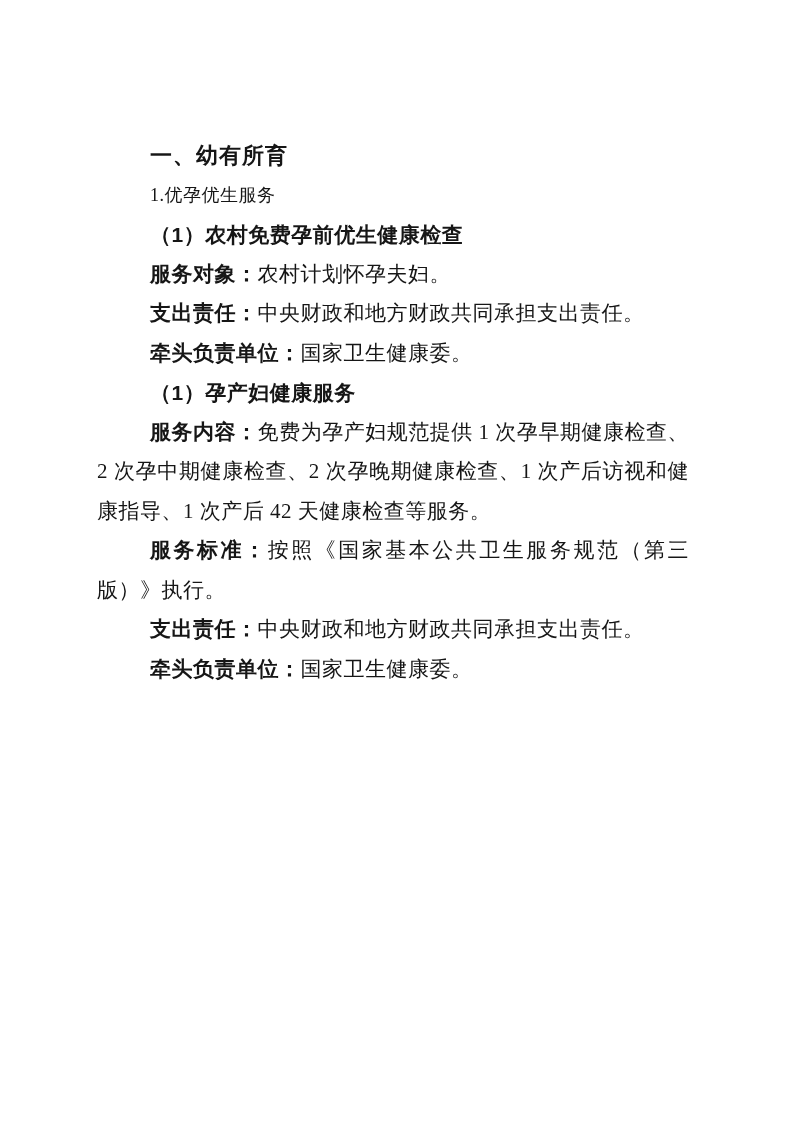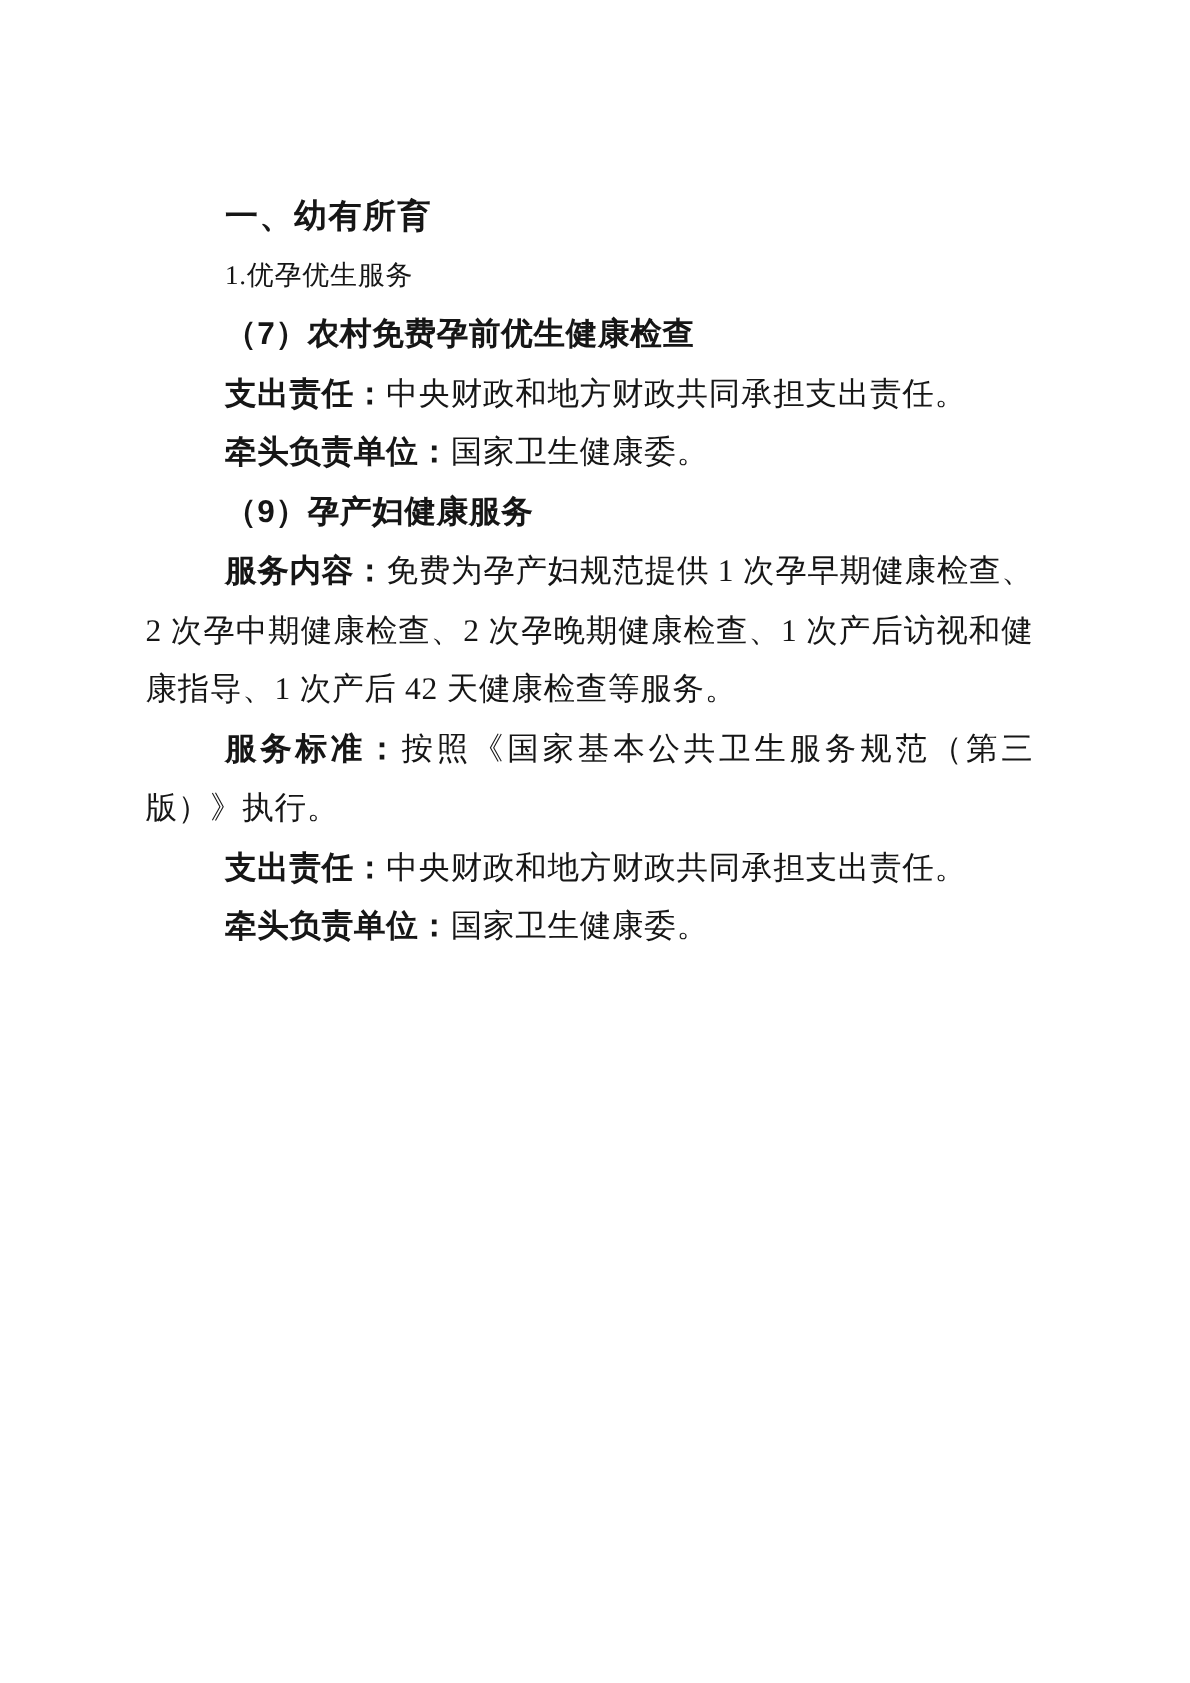--- a/index.html
+++ b/index.html
@@ -11,21 +11,21 @@
     position: relative;
     width: 793px;
     height: 1122px;
     background: #ffffff;
     overflow: hidden;
     color: #161616;
   }
   .content {
     position: absolute;
     left: 97px;
-    top: 124px;
+    top: 136px;
     width: 592px;
   }
   .content > * {
     margin: 0;
     padding: 0;
     text-indent: 53px;
     line-height: 39.5px;
     text-align: justify;
   }
   .h-section {
@@ -58,30 +58,31 @@
 </head>
 <body>
 
 <div class="page">
   <div class="content">
 
     <h1 class="h-section">一、幼有所育</h1>
 
     <h2 class="h-sub">1.优孕优生服务</h2>
 
-    <h3 class="h-service">（7）农村免费孕前优生健康检查</h3>
+    <h3 class="h-service">（1）农村免费孕前优生健康检查</h3>
 
+    <p class="para"><span class="label">服务对象：</span><span>农村计划怀孕夫妇。</span></p>
 
 
 
     <p class="para"><span class="label">支出责任：</span><span>中央财政和地方财政共同承担支出责任。</span></p>
 
     <p class="para"><span class="label">牵头负责单位：</span><span>国家卫生健康委。</span></p>
 
-    <h3 class="h-service">（9）孕产妇健康服务</h3>
+    <h3 class="h-service">（1）孕产妇健康服务</h3>
 
 
     <p class="para"><span class="label">服务内容：</span><span>免费为孕产妇规范提供 1 次孕早期健康检查、2 次孕中期健康检查、2 次孕晚期健康检查、1 次产后访视和健康指导、1 次产后 42 天健康检查等服务。</span></p>
 
     <p class="para"><span class="label">服务标准：</span><span>按照《国家基本公共卫生服务规范（第三版）》执行。</span></p>
 
     <p class="para"><span class="label">支出责任：</span><span>中央财政和地方财政共同承担支出责任。</span></p>
 
     <p class="para"><span class="label">牵头负责单位：</span><span>国家卫生健康委。</span></p>
 

